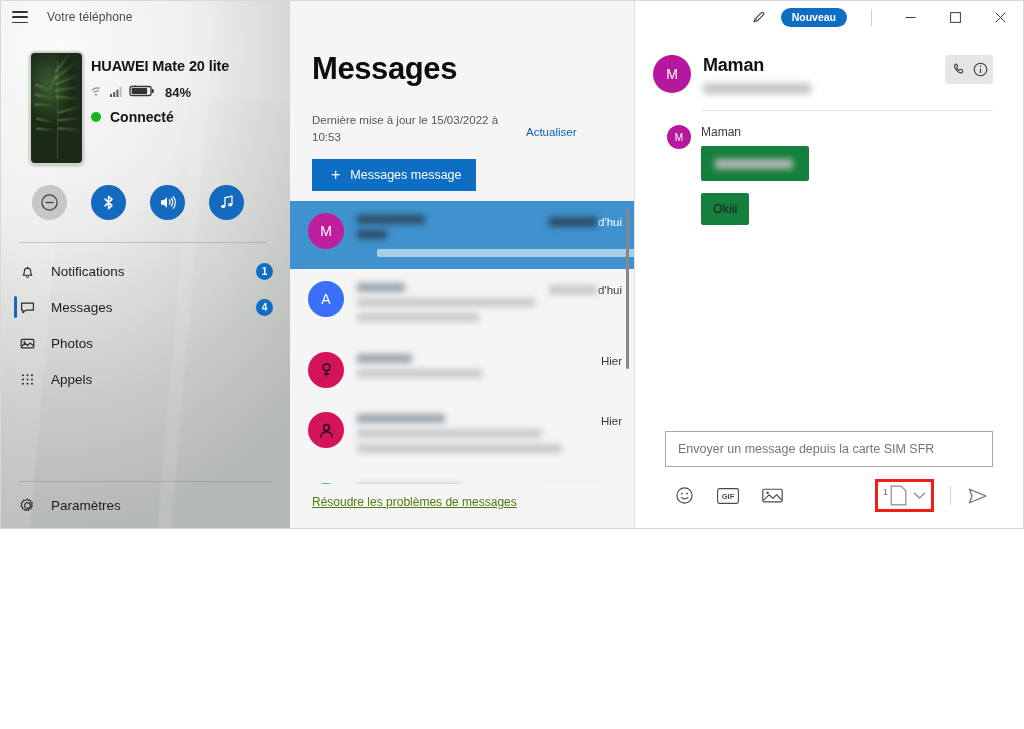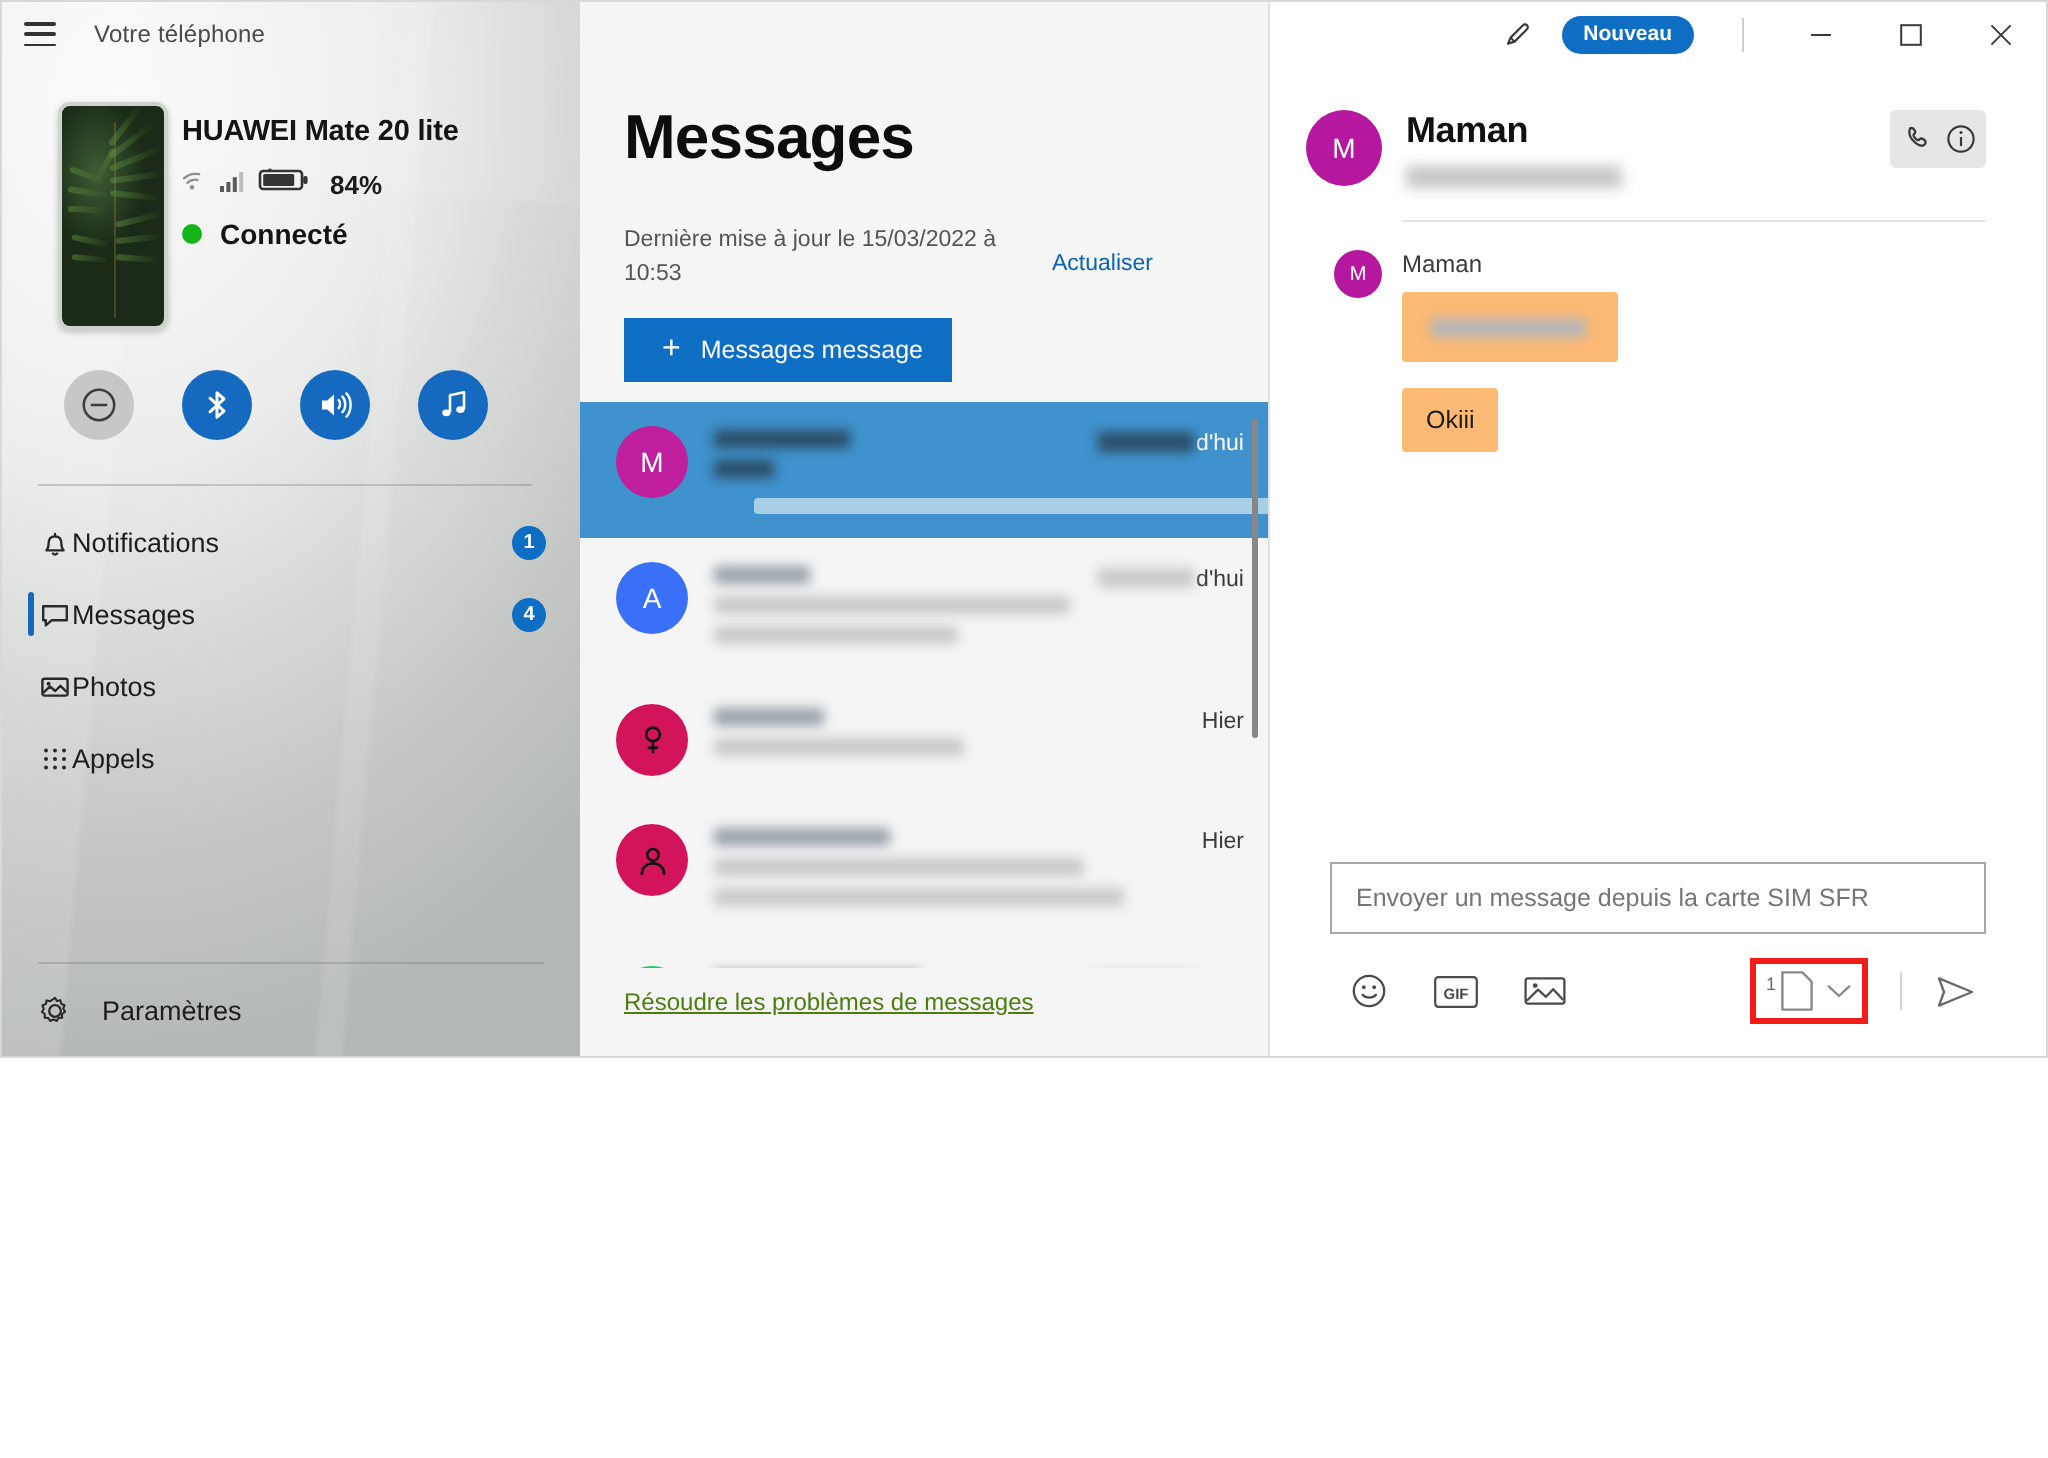--- a/index.html
+++ b/index.html
@@ -63,21 +63,21 @@
   .quick-actions { display: flex; gap: 24px; padding: 20px 0 0 31px; }
   .qa { width: 35px; height: 35px; border-radius: 50%; display: flex; align-items: center; justify-content: center; cursor: pointer; }
   .qa.blue { background: #1569bf; }
   .qa.grey { background: #c6c8c5; }
 
   .sb-divider { height: 1px; background: rgba(120,125,120,.35); margin: 22px 24px 0 18px; }
 
   .nav { padding-top: 10px; }
   .nav-item {
     position: relative; height: 36px; display: flex; align-items: center;
-    padding-left: 18px; cursor: pointer;
+    padding-left: 18px; gap: 15px; cursor: pointer;
   }
   .nav-item.active::before {
     content: ""; position: absolute; left: 13px; top: 7px; width: 3px; height: 22px;
     background: #1569bf; border-radius: 2px;
   }
   .nav-label { font-size: 13.5px; color: #1d1d1d; }
   .nav-badge {
     position: absolute; right: 17px; width: 17px; height: 17px; border-radius: 50%;
     background: #0d6ec4; color: #fff; font-size: 10px; font-weight: 700;
     display: flex; align-items: center; justify-content: center;
@@ -148,21 +148,21 @@
   .ch-avatar { width: 38px; height: 38px; border-radius: 50%; background: #b5179e; color: #fff; display: flex; align-items: center; justify-content: center; font-size: 14px; margin-left: -48px; margin-right: 12px;}
   .ch-name { font-size: 18px; font-weight: 700; color: #111; letter-spacing: -.2px; }
   .ch-number { height: 11px; width: 108px; background: #c4c4c4; filter: blur(3.5px); margin-top: 7px; border-radius: 1px; }
   .ch-actions { margin-left: auto; background: #e6e6e6; border-radius: 3px; height: 29px; width: 48px; display: flex; align-items: center; justify-content: center; gap: 5px; cursor: pointer; }
   .ch-rule { height: 1px; background: #e4e4e4; margin: 16px 30px 0 66px; }
 
   .msgs { flex: 1; padding: 14px 30px 0 66px; overflow: hidden; }
   .msg-group-name { font-size: 12px; color: #3a3a3a; margin-bottom: 7px; }
   .sender-avatar { width: 24px; height: 24px; border-radius: 50%; background: #b5179e; color:#fff; font-size: 10px; display:flex; align-items:center; justify-content:center; margin-left: -34px; position:absolute; }
   .msg-row { position: relative; }
-  .bubble { background: #fdba74; border-radius: 2px; display: inline-block; padding: 9px 12px; margin-bottom: 6px; font-size: 12.5px; color: #1c1c1c; }
+  .bubble { background: #15803d; border-radius: 2px; display: inline-block; padding: 9px 12px; margin-bottom: 6px; font-size: 12.5px; color: #1c1c1c; }
   .bubble.blurred { width: 108px; height: 35px; padding: 0; position: relative; }
   .bubble.blurred i { position: absolute; left: 14px; top: 13px; width: 78px; height: 10px; background: #b6b6b6; filter: blur(3px); border-radius: 1px; }
 
   .composer { padding: 0 30px 16px 30px; }
   .compose-box {
     height: 36px; border: 1px solid #a8a8a8; background: #fff;
     display: flex; align-items: center; padding: 0 12px; font-size: 12.5px; color: #4a4a4a;
   }
   .compose-tools { display: flex; align-items: center; margin-top: 12px; padding-left: 4px; }
   .tool { width: 30px; height: 26px; display: flex; align-items: center; justify-content: center; cursor: pointer; margin-right: 14px; }

